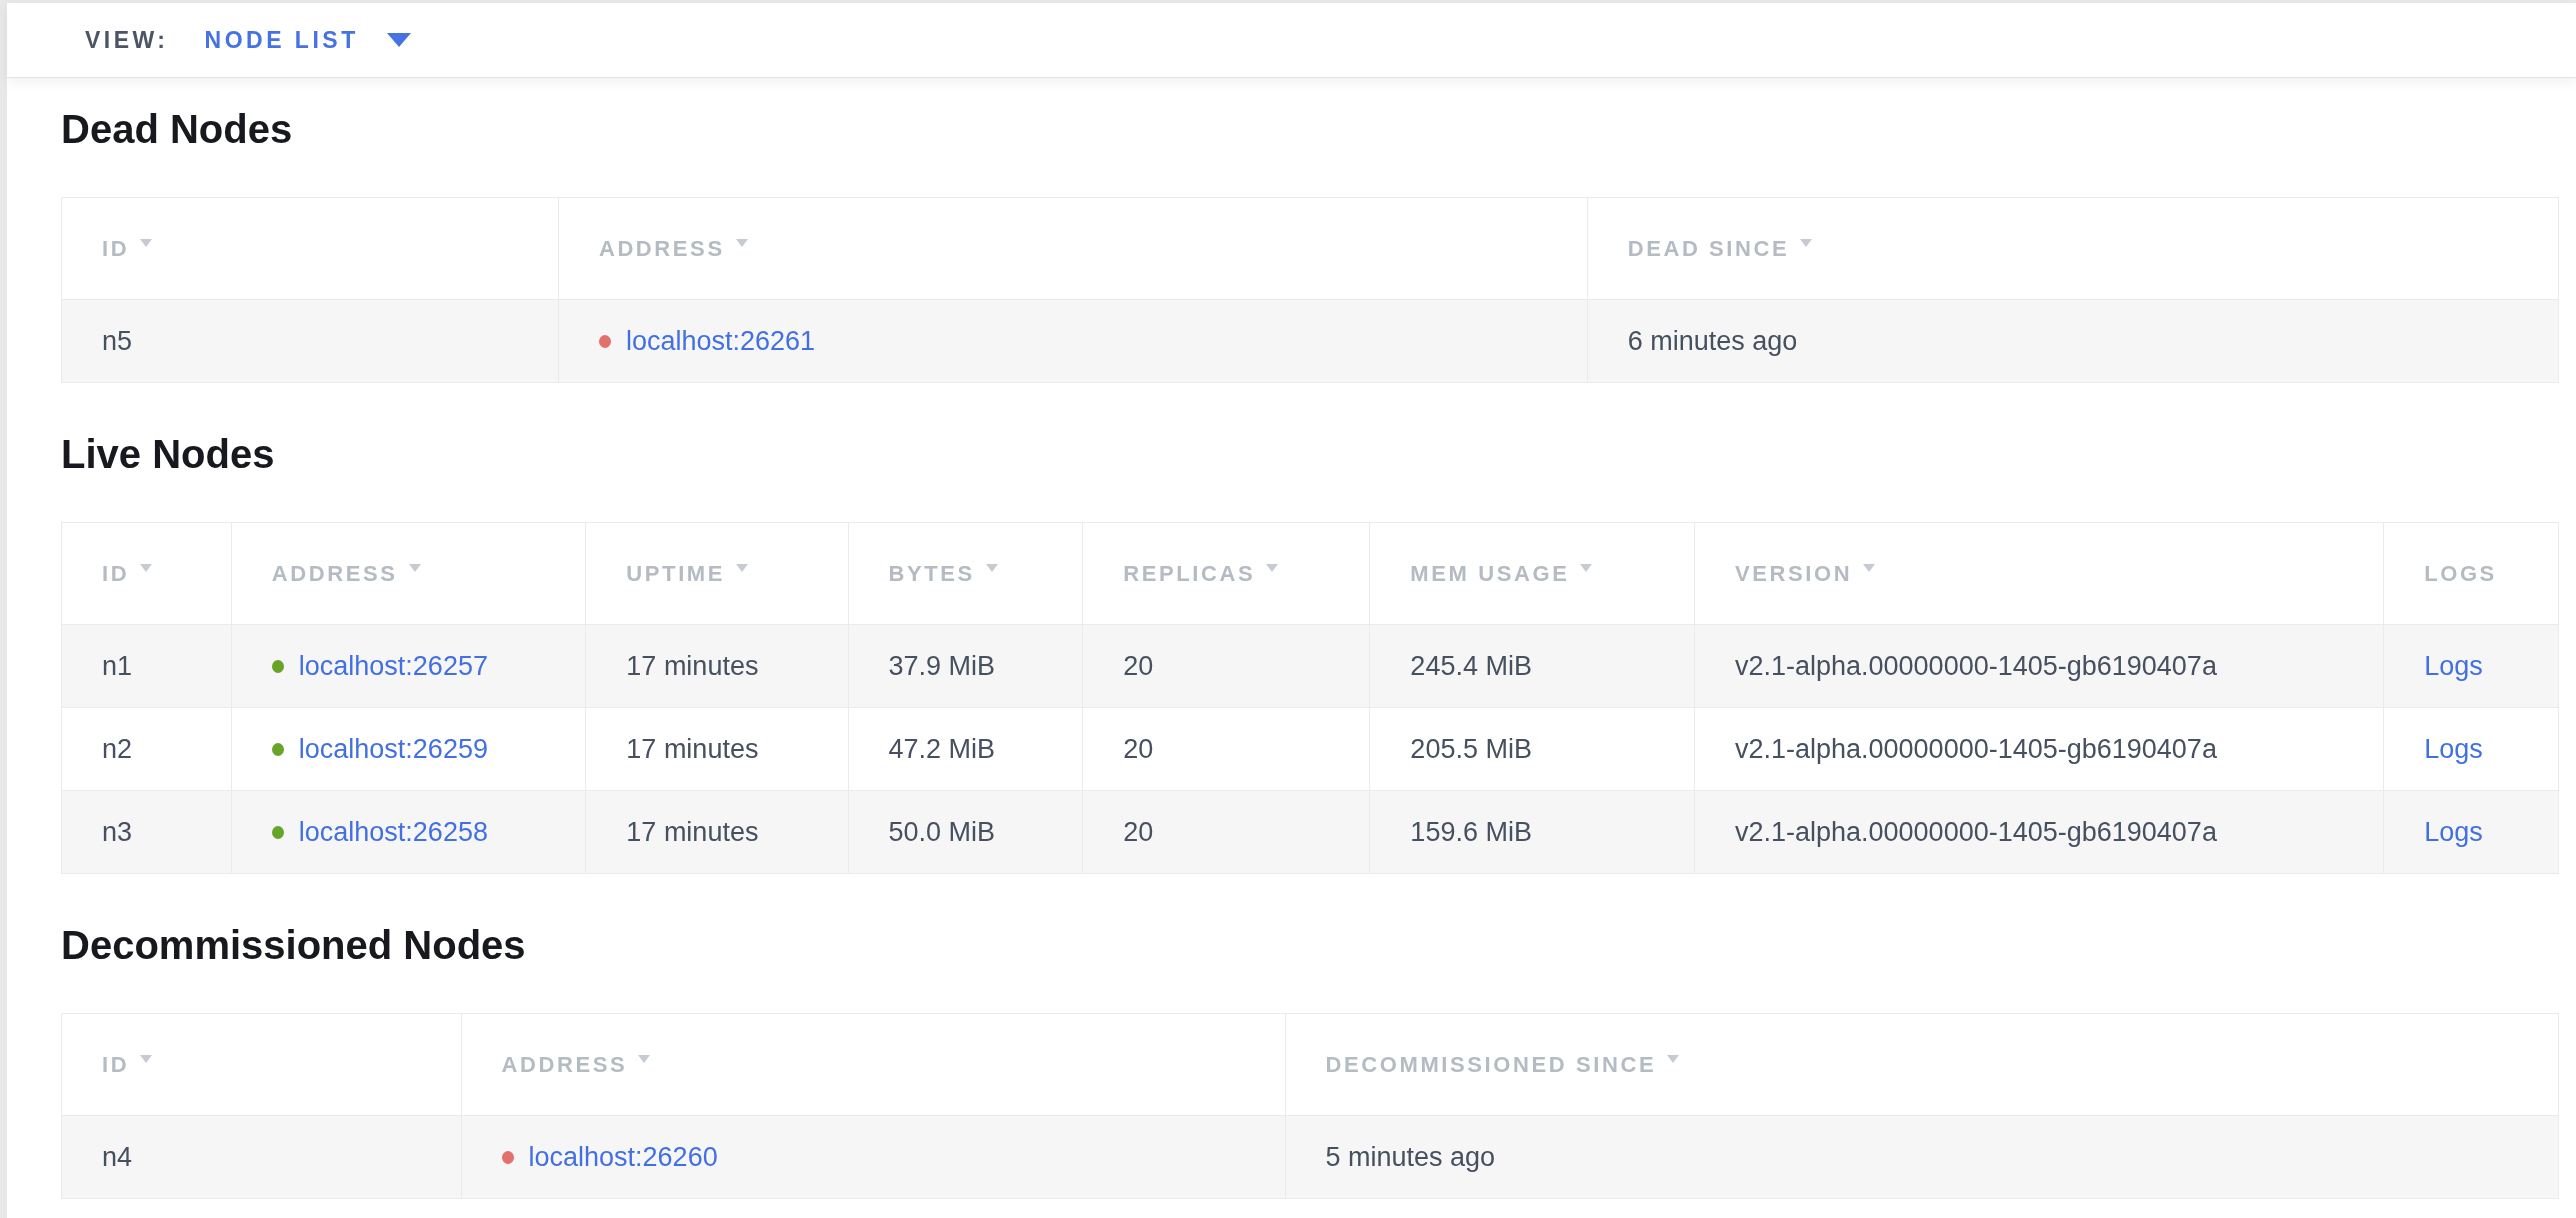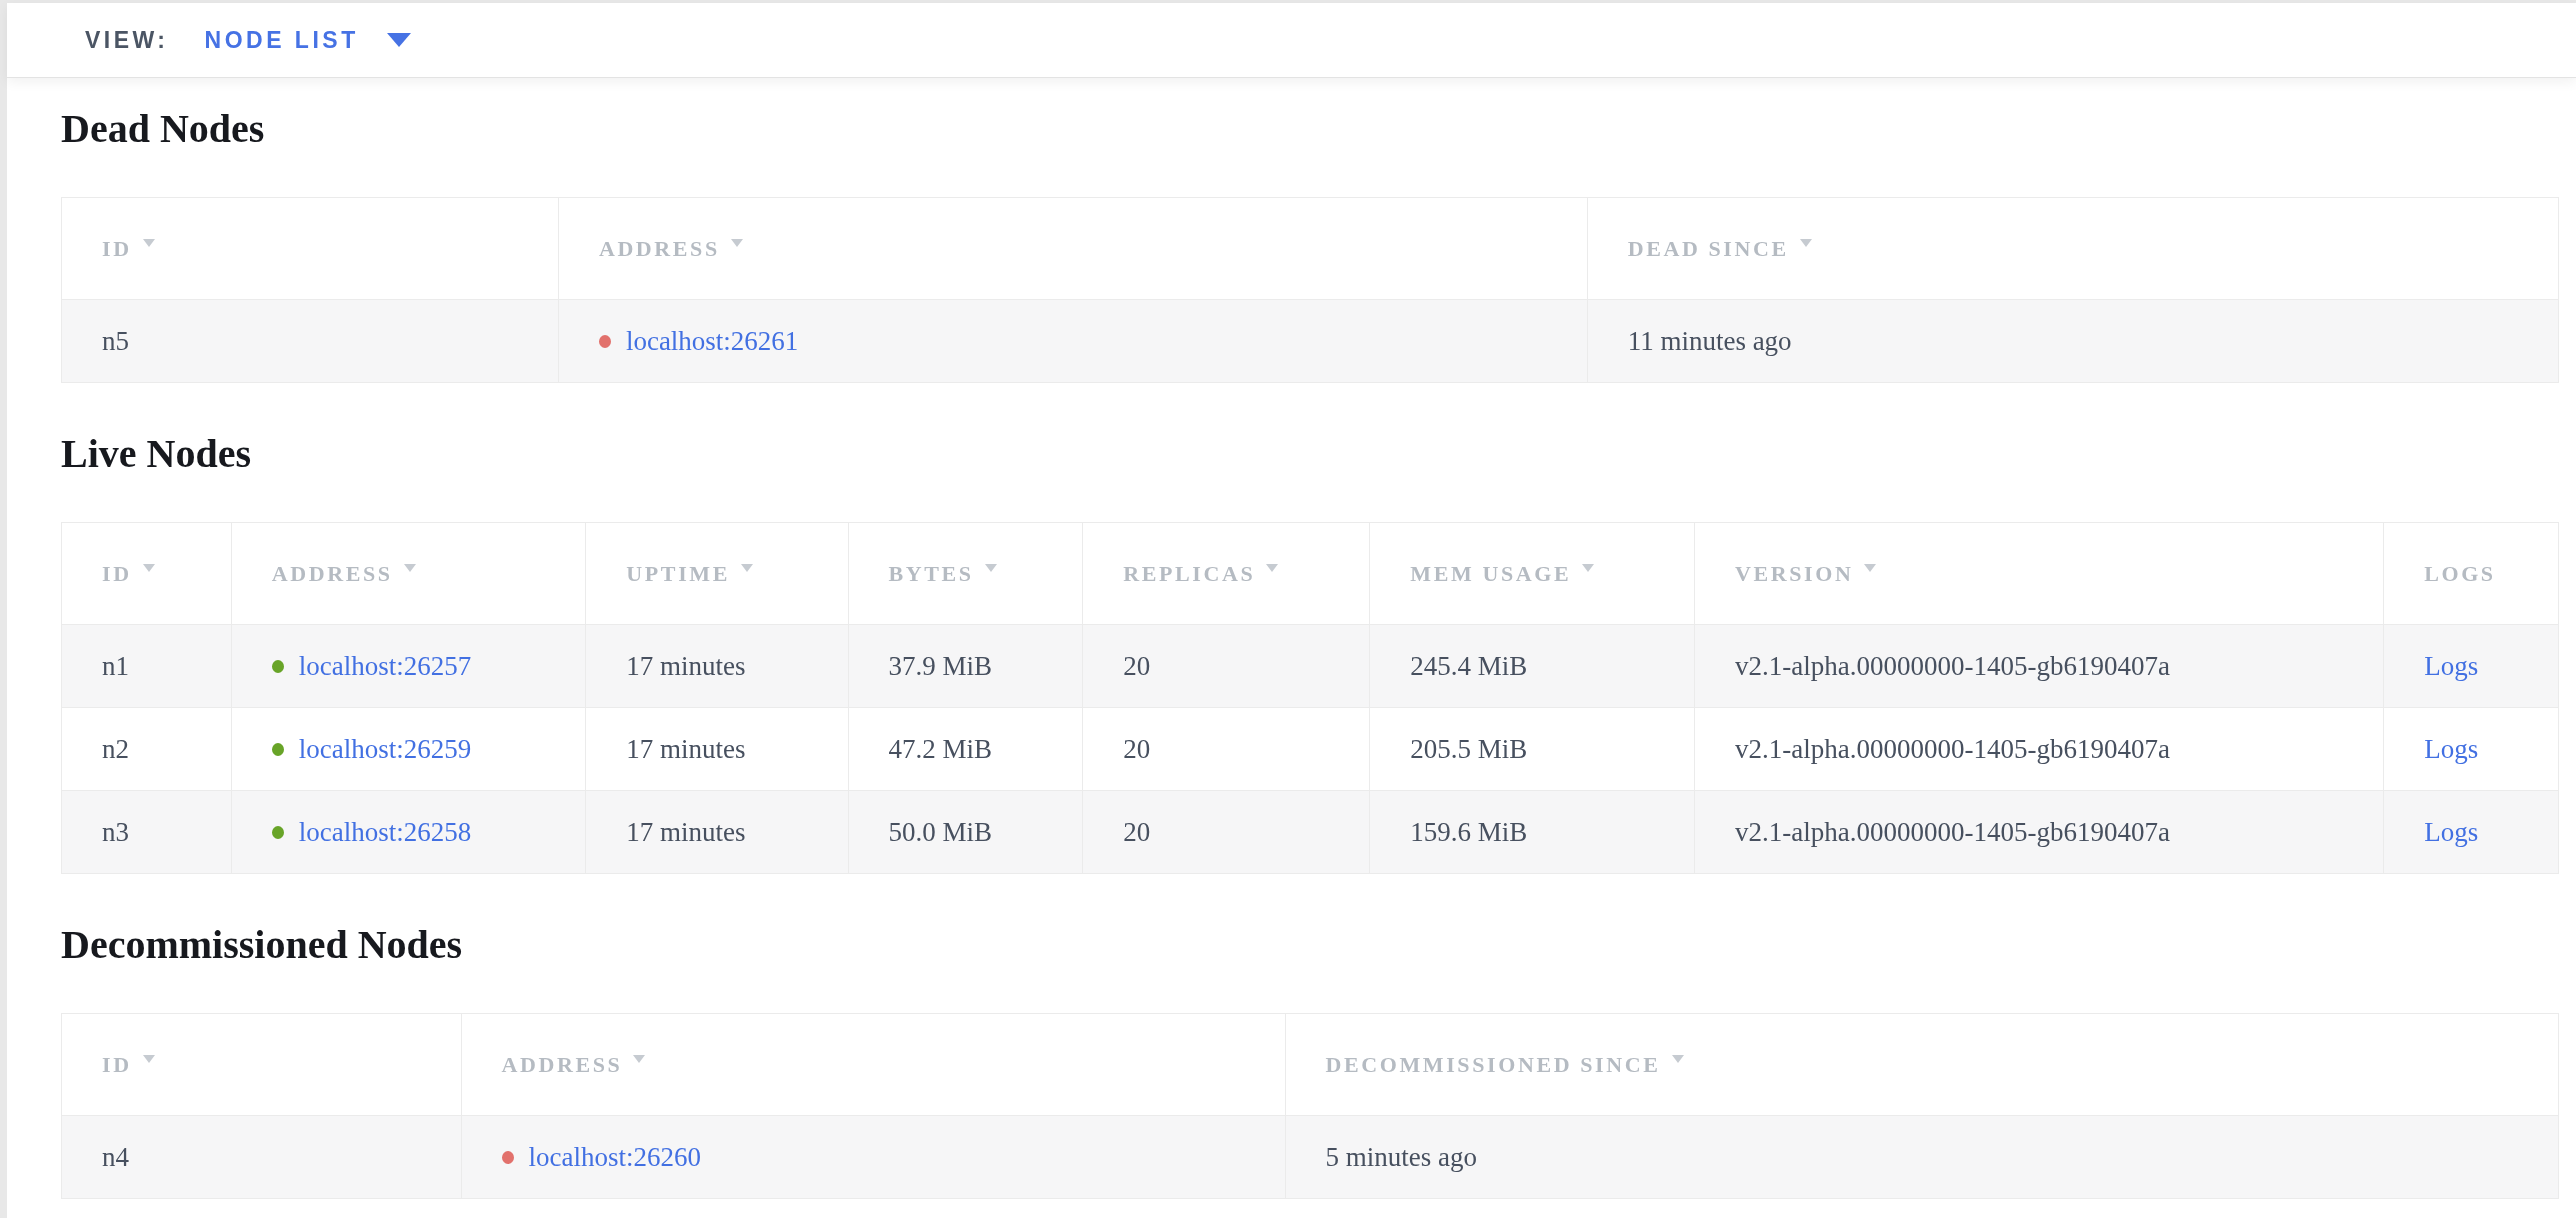--- a/index.html
+++ b/index.html
@@ -13,21 +13,21 @@
               box-shadow:0 4px 12px rgba(0,0,0,0.06); }
   .view-label { font-size:23px; font-weight:700; letter-spacing:3.5px; color:#4b5564; }
   .view-select { display:flex; align-items:center; margin-left:36px; cursor:pointer; }
   .view-value { font-size:23px; font-weight:700; letter-spacing:3.5px; color:#4672e4; }
   .view-caret { width:0; height:0; margin-left:28px;
                 border-left:12px solid transparent; border-right:12px solid transparent;
                 border-top:14px solid #4672e4; }
 
   
   .content { padding:0 17px 0 54px; }
-  section { display:block;font-family:Liberation Serif, serif; }
+  section { display:block; }
   .section-title { font-size:40px; line-height:48px; font-weight:700; color:#17191e;
                    margin-top:47px; }
   section:first-of-type .section-title { margin-top:27px; }
 
   table { width:100%; border-collapse:collapse; table-layout:fixed; margin-top:44px;
           background:#ffffff; border:1px solid #e4e4e4; }
   th { height:102px; text-align:left; vertical-align:middle;
        padding:0 20px 0 40px; border:1px solid #ebebeb; background:#ffffff; }
   .th-inner { display:flex; }
   .th-label { font-size:22px; font-weight:600; letter-spacing:2.6px; color:#b5bbc2;
@@ -89,21 +89,21 @@
           </thead>
           <tbody>
             <tr class="alt">
               <td>n5</td>
               <td>
                 <span class="addr-wrap">
                   <span class="status-dot" style="background: rgb(226, 113, 108);"></span>
                   <a class="cell-link">localhost:26261</a>
                 </span>
               </td>
-              <td>11 minutes ago</td>
+              <td>6 minutes ago</td>
             </tr>
           </tbody>
         </table>
     </section>
 
     <section>
       <h2 class="section-title">Live Nodes</h2>
       <table>
           <colgroup>
             <col style="width: 6.8%;">

